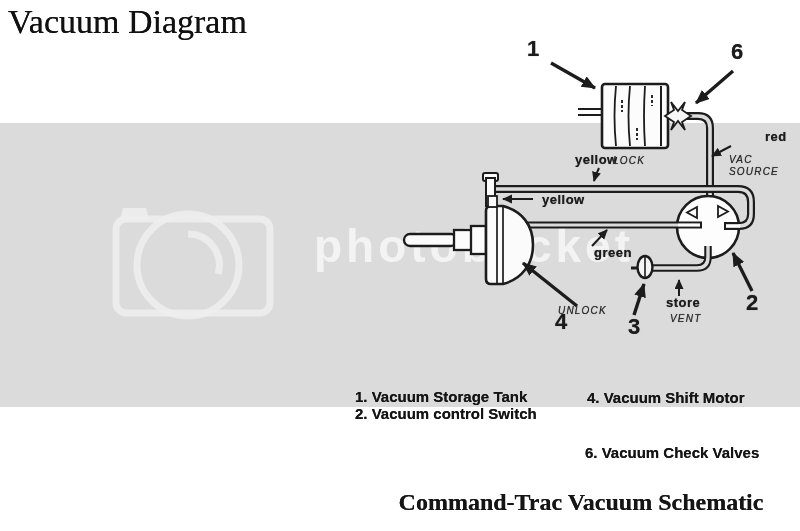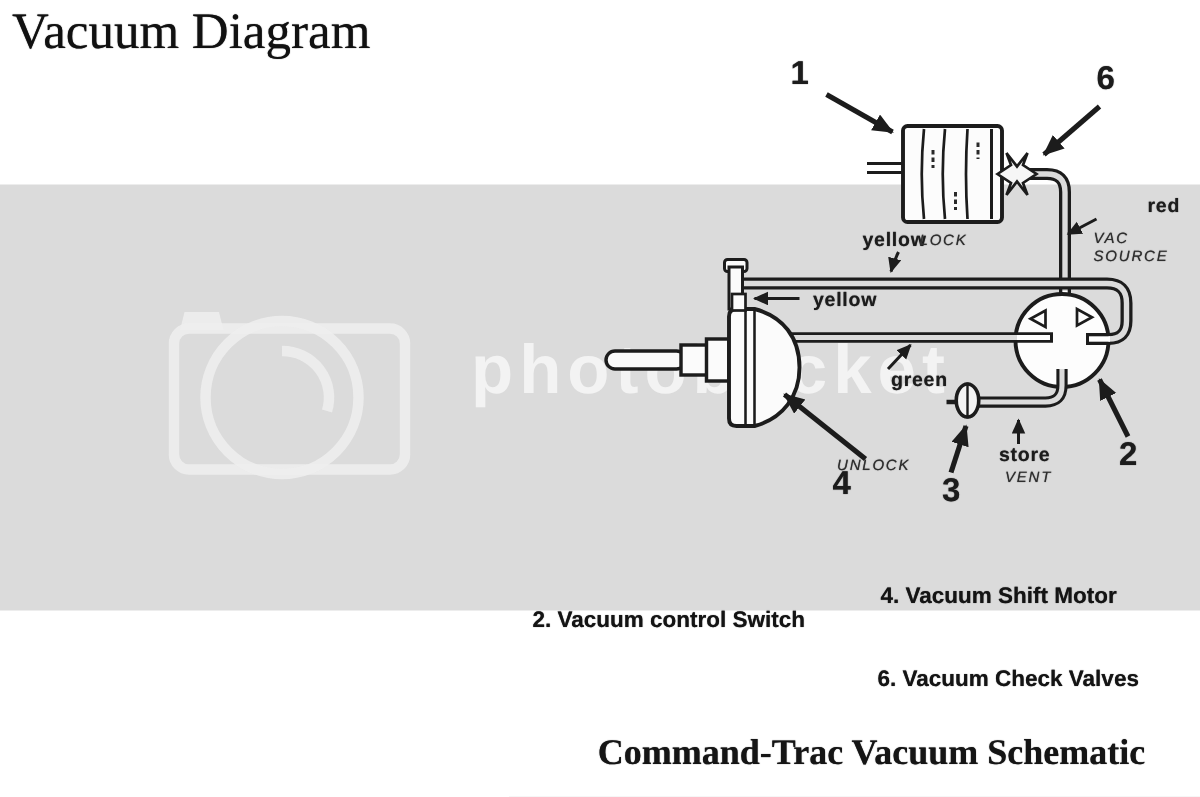--- a/index.html
+++ b/index.html
@@ -171,19 +171,20 @@
   <span class="lbl stateword" style="left:613px; top:156px;">LOCK</span>
   <span class="lbl colorword" style="left:733px; top:130px;margin-left:32px;">red</span>
   <span class="lbl stateword" style="left:729px; top:155px;">VAC</span>
   <span class="lbl stateword" style="left:729px; top:167px;">SOURCE</span>
   <span class="lbl colorword" style="left:542px; top:193px;">yellow</span>
   <span class="lbl colorword" style="left:594px; top:246px;text-align:center;">green</span>
   <span class="lbl stateword" style="left:558px; top:264px;margin-top:42px;">UNLOCK</span>
   <span class="lbl colorword" style="left:666px; top:296px;">store</span>
   <span class="lbl stateword" style="left:670px; top:314px;">VENT</span>
 
+  <span class="legend-item" style="left:355px; top:388px;">1. Vacuum Storage Tank</span>
   <span class="legend-item" style="left:355px; top:405px;">2. Vacuum control Switch</span>
   <span class="legend-item" style="left:587px; top:389px;">4. Vacuum Shift Motor</span>
   <span class="legend-item" style="left:585px; top:444px;">6. Vacuum Check Valves</span>
 
   <div id="caption">Command-Trac Vacuum Schematic</div>
 
 </div>
 
 </body></html>

